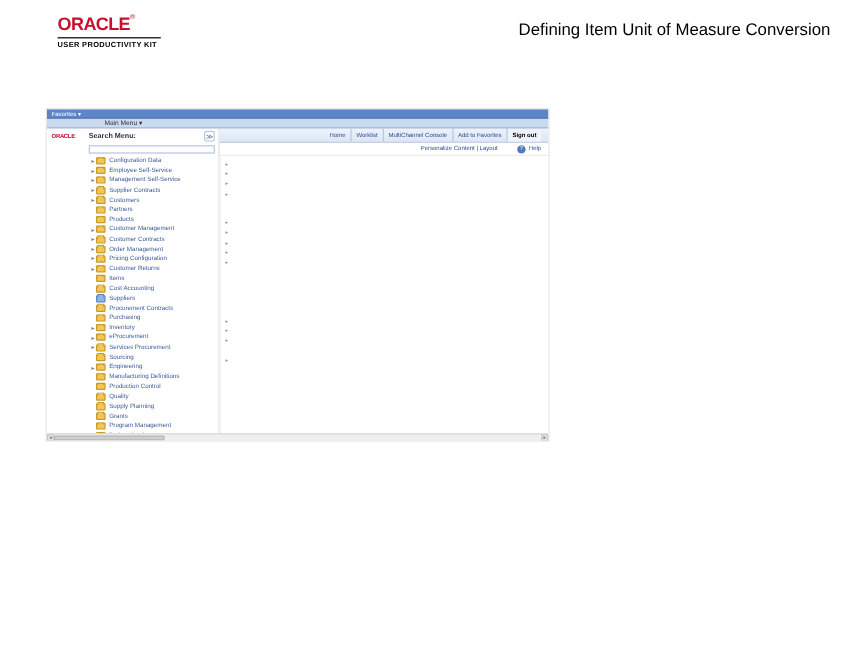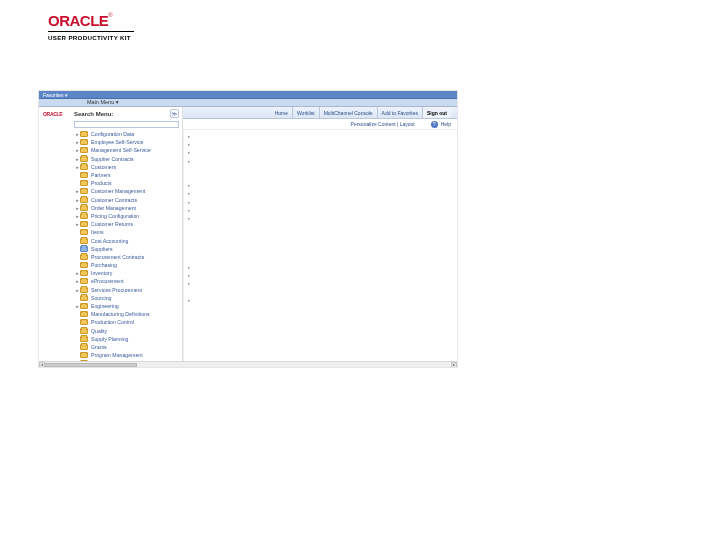--- a/index.html
+++ b/index.html
@@ -109,20 +109,21 @@
 <body>
 
 <div class="doc-header">
   <div class="logo-block">
     <div>
       <span class="logo-word">ORACLE</span><span class="logo-sup">®</span>
     </div>
     <div class="logo-rule"></div>
     <div class="logo-sub">USER PRODUCTIVITY KIT</div>
   </div>
+  <div class="doc-title">Defining Item Unit of Measure Conversion</div>
 </div>
 
 <div class="shot">
 
   <div class="strip-a">
     <span class="fav">Favorites ▾</span>
   </div>
   <div class="strip-b">
     <span class="mm">Main Menu ▾</span>
   </div>

